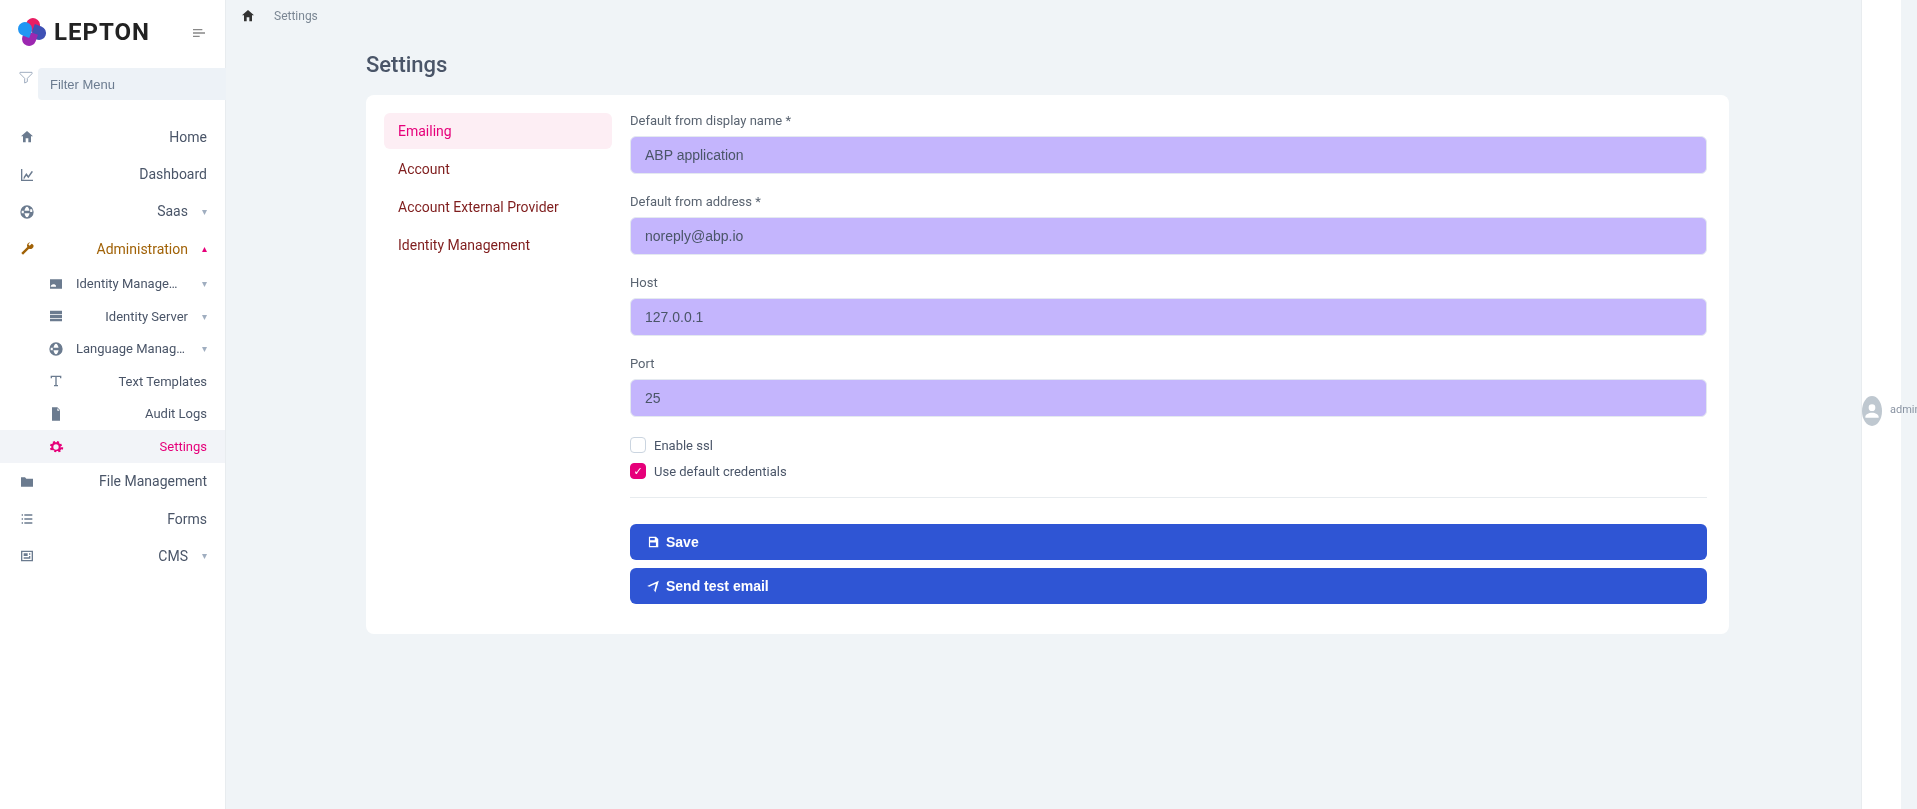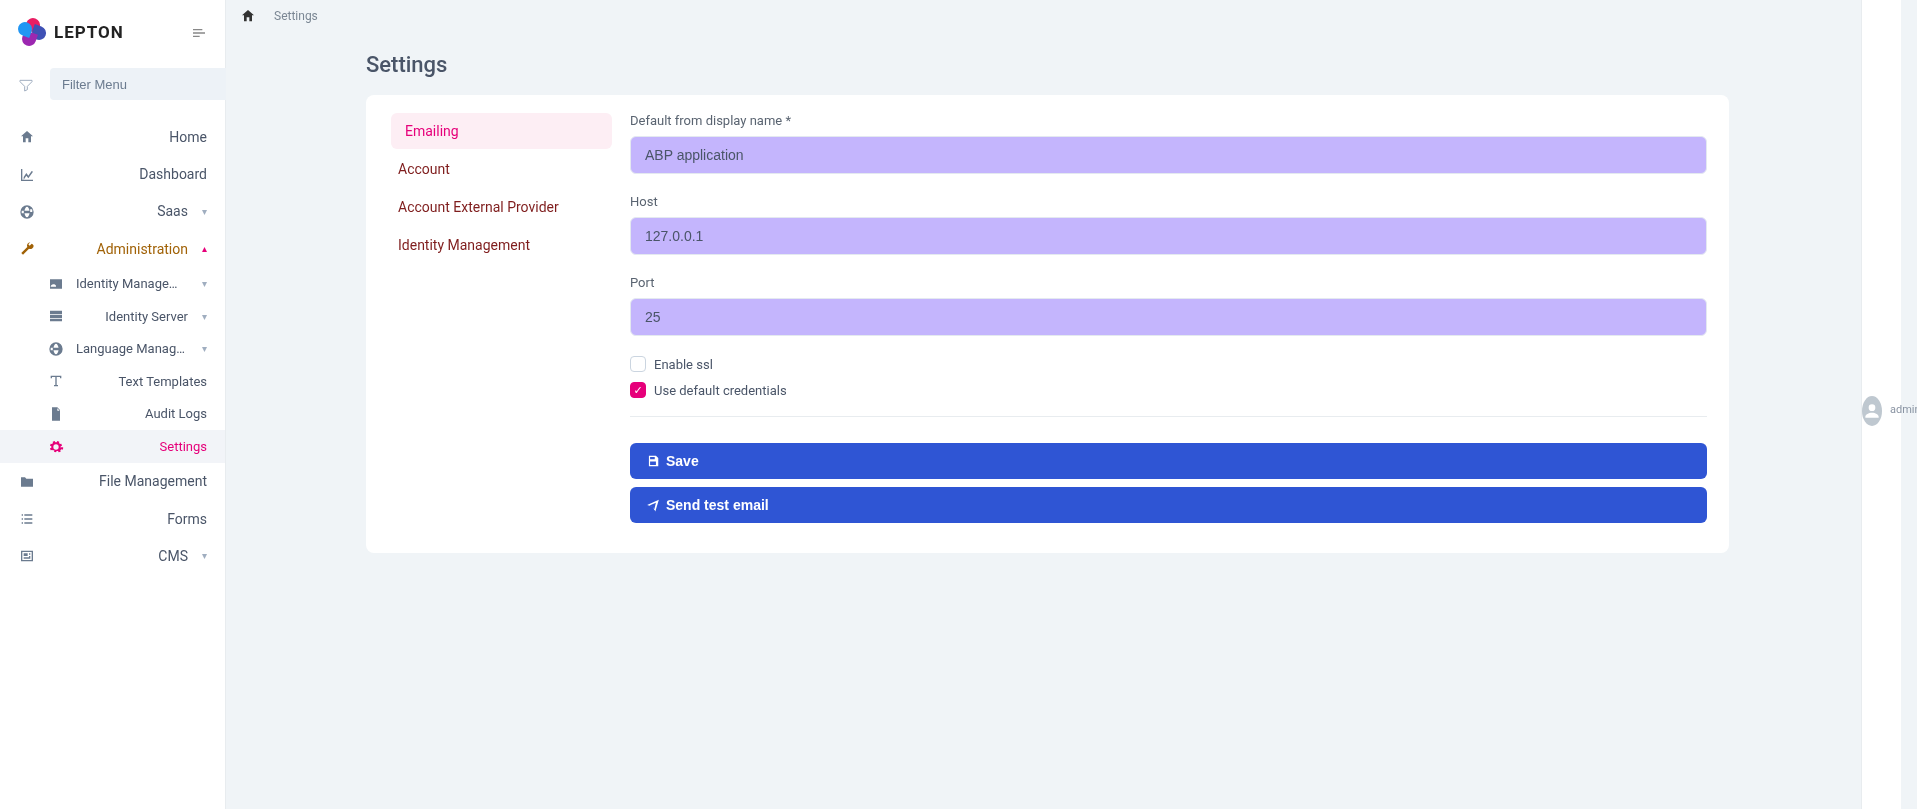--- a/index.html
+++ b/index.html
@@ -1,29 +1,29 @@
 <!DOCTYPE html>
 <html><head>
 <meta charset="utf-8">
 <style>
   * { box-sizing: border-box; margin: 0; padding: 0; }
   body { font-family: -apple-system, BlinkMacSystemFont, "Segoe UI", Roboto, "Helvetica Neue", Arial, sans-serif; font-size: 14px; color: #4a5568; background: #f0f4f7; width: 1917px; height: 809px; overflow: hidden; }
 
   
   .sidebar { position: fixed; left: 0; top: 0; width: 226px; height: 100%; background: #fff; border-right: 1px solid #e8ecef; }
   .sidebar-header { display: flex; align-items: center; justify-content: space-between; padding: 18px 18px 18px 18px; }
-  .logo { display: flex; align-items: center; gap: 8px; font-weight: 700; font-size: 17px; letter-spacing: 1px; color: #222; }
+  .logo { display: flex; align-items: center; gap: 8px; font-weight: 700; font-size: 24px; letter-spacing: 1px; color: #222; }
   .logo-mark { width: 28px; height: 28px; position: relative; }
   .logo-mark .petal { position: absolute; width: 14px; height: 14px; border-radius: 50% 50% 50% 0; }
   .logo-mark .p1 { background: #e91e63; top: 0; left: 8px; transform: rotate(20deg); }
   .logo-mark .p2 { background: #3f51b5; top: 8px; left: 14px; transform: rotate(110deg); }
   .logo-mark .p3 { background: #9c27b0; top: 14px; left: 4px; transform: rotate(200deg); }
   .logo-mark .p4 { background: #2196f3; top: 4px; left: 0; transform: rotate(-70deg); }
   .toggle-btn { cursor: pointer; color: #888; }
-  .filter-row { display: flex; align-items: center; gap: 16px; padding: 4px 18px 12px 18px; }
+  .filter-row { display: flex; gap: 4px; padding: 4px 18px 12px 18px; }
   .filter-input { flex: 1; background: #edf2f7; border: none; border-radius: 4px; padding: 8px 12px; font-size: 13px; color: #4a5568; height: 32px; }
   .filter-input::placeholder { color: #6b7b8f; }
   .filter-icon { color: #a0aec0; width: 16px; text-align: center; }
 
   .nav { padding-top: 6px; }
   .nav-item { display: flex; align-items: center; padding: 10px 18px; color: #4a5568; cursor: pointer; font-size: 14px; gap: 14px; position: relative; text-align: right; }
   .nav-item .nav-label { flex: 1; overflow: hidden; text-overflow: ellipsis; white-space: nowrap; }
   .nav-item .nav-icon { width: 18px; text-align: center; color: #6b7b8f; flex-shrink: 0; }
   .nav-item.expanded .nav-icon, .nav-item.expanded .nav-label { color: #a16207; }
   .nav-item .chev { color: #a0aec0; font-size: 10px; }
@@ -36,21 +36,21 @@
   
   .main { position: fixed; left: 226px; top: 0; right: 40px; height: 100%; padding: 0 8px 0 0; }
   .breadcrumb { display: flex; align-items: center; gap: 18px; padding: 6px 14px; font-size: 12px; color: #7b8794; background: #f0f4f7; }
   .breadcrumb .crumb { padding: 2px 0; }
   .breadcrumb .home-ic { color: #333; }
   .page { background: #f0f4f7; padding: 20px 140px 20px 140px; border-radius: 8px; }
   .page-title { font-size: 22px; font-weight: 500; color: #4a5568; margin-bottom: 18px; }
   .card { background: #fff; border-radius: 8px; padding: 18px 18px 30px 18px; display: flex; gap: 18px; }
   .tabs-col { width: 228px; flex-shrink: 0; }
   .tab-pill { padding: 10px 14px; border-radius: 6px; color: #7f1d1d; cursor: pointer; font-size: 14px; margin-bottom: 2px; }
-  .tab-pill.active { background: #fdeef4; color: #e6007a; margin-left: 7px; }
+  .tab-pill.active { background: #fdeef4; color: #e6007a; }
   .form-col { flex: 1; padding-right: 4px; }
   .form-group { margin-bottom: 20px; }
   .form-label { display: block; font-size: 13px; color: #5a6471; margin-bottom: 8px; }
   .form-input { width: 100%; background: #c4b5fd; border: 1px solid #e4e9f0; border-radius: 6px; padding: 10px 14px; font-size: 14px; color: #4a5568; }
   .check-row { display: flex; align-items: center; gap: 8px; margin-bottom: 10px; font-size: 13px; }
   .chk { width: 16px; height: 16px; border-radius: 4px; border: 1px solid #cbd5e0; display: inline-flex; align-items: center; justify-content: center; font-size: 11px; color: #fff; }
   .chk.on { background: #e6007a; border-color: #e6007a; }
   .divider { border-top: 1px solid #e8ecef; margin: 18px 0 26px 0; }
   .btn-row { display: flex; gap: 8px; flex-direction: column; }
   .btn { display: inline-flex; align-items: center; gap: 6px; background: #2f55d4; color: #fff; border: none; border-radius: 6px; padding: 10px 16px; font-size: 14px; font-weight: 600; cursor: pointer; }
@@ -206,20 +206,24 @@
         <div class="tab-pill active">Emailing</div>
         <div class="tab-pill">Account</div>
         <div class="tab-pill">Account External Provider</div>
         <div class="tab-pill">Identity Management</div>
       </div>
 
       <div class="form-col">
         <div class="form-group">
           <label class="form-label">Default from display name *</label>
           <input class="form-input" value="ABP application" style="">
+        </div>
+        <div class="form-group">
+          <label class="form-label">Default from address *</label>
+          <input class="form-input" value="noreply@abp.io" style="">
         </div>
         <div class="form-group">
           <label class="form-label">Host</label>
           <input class="form-input" value="127.0.0.1" style="">
         </div>
         <div class="form-group">
           <label class="form-label">Port</label>
           <input class="form-input" value="25" style="">
         </div>
 

